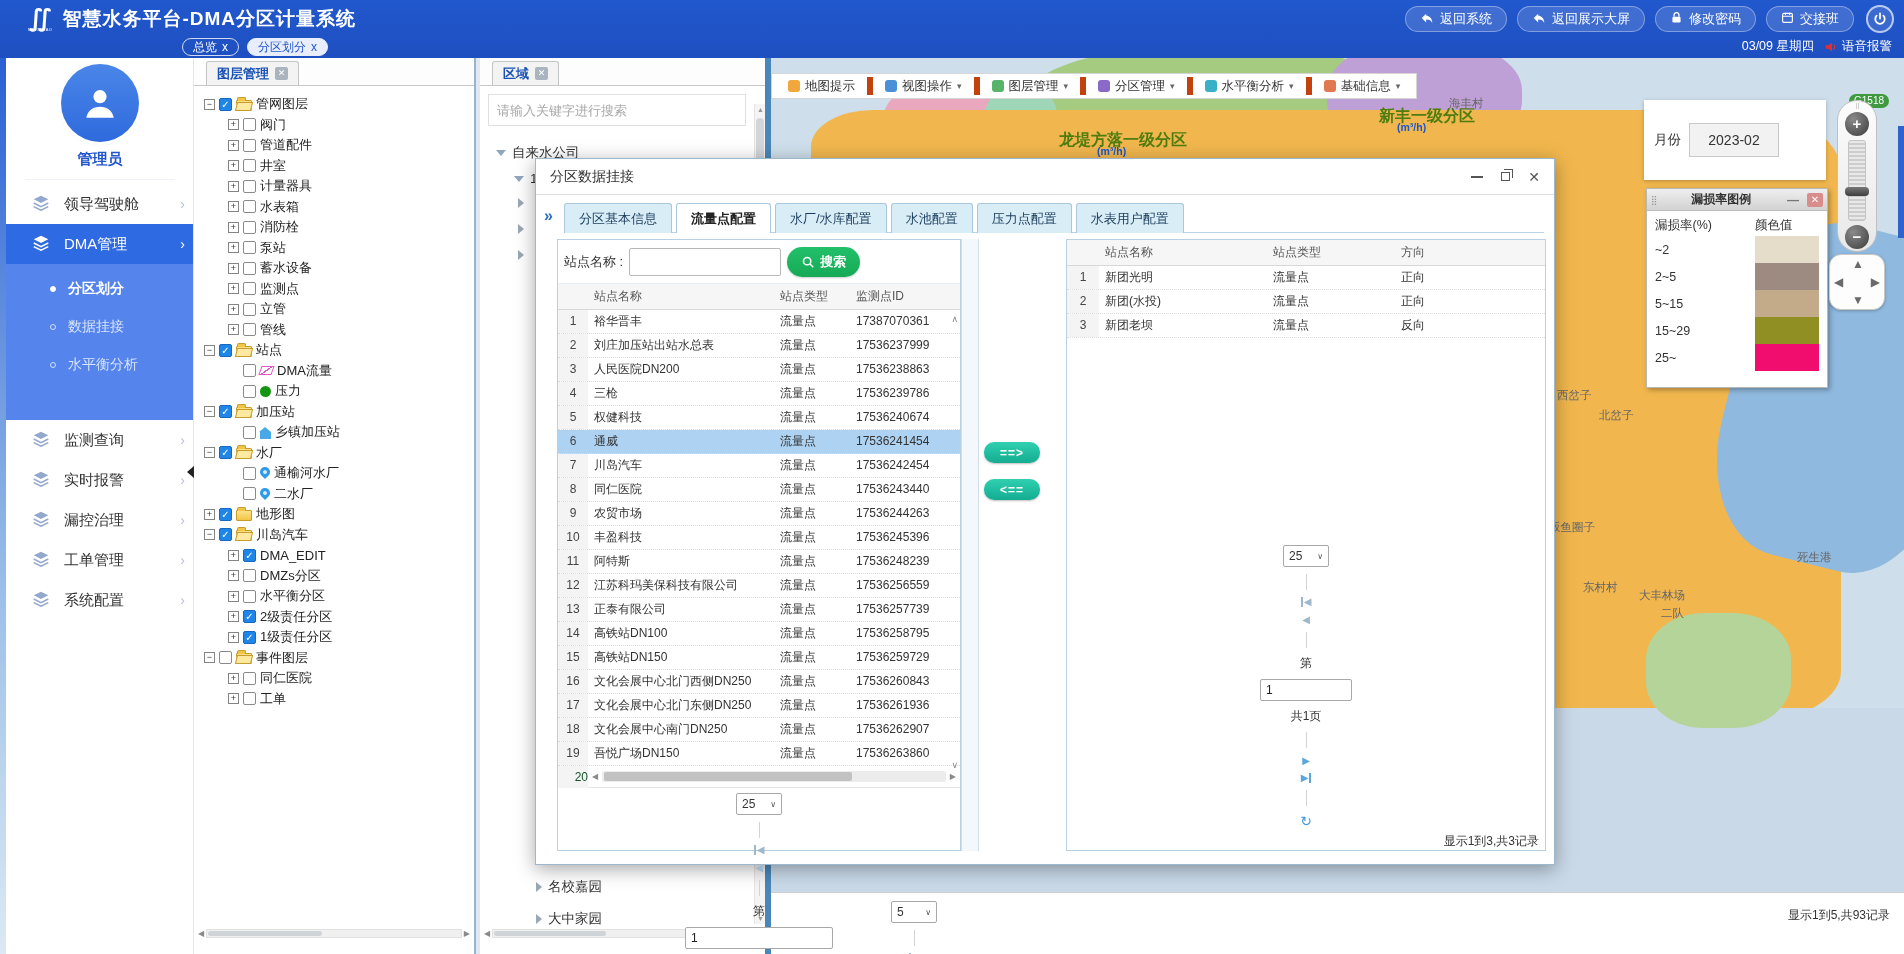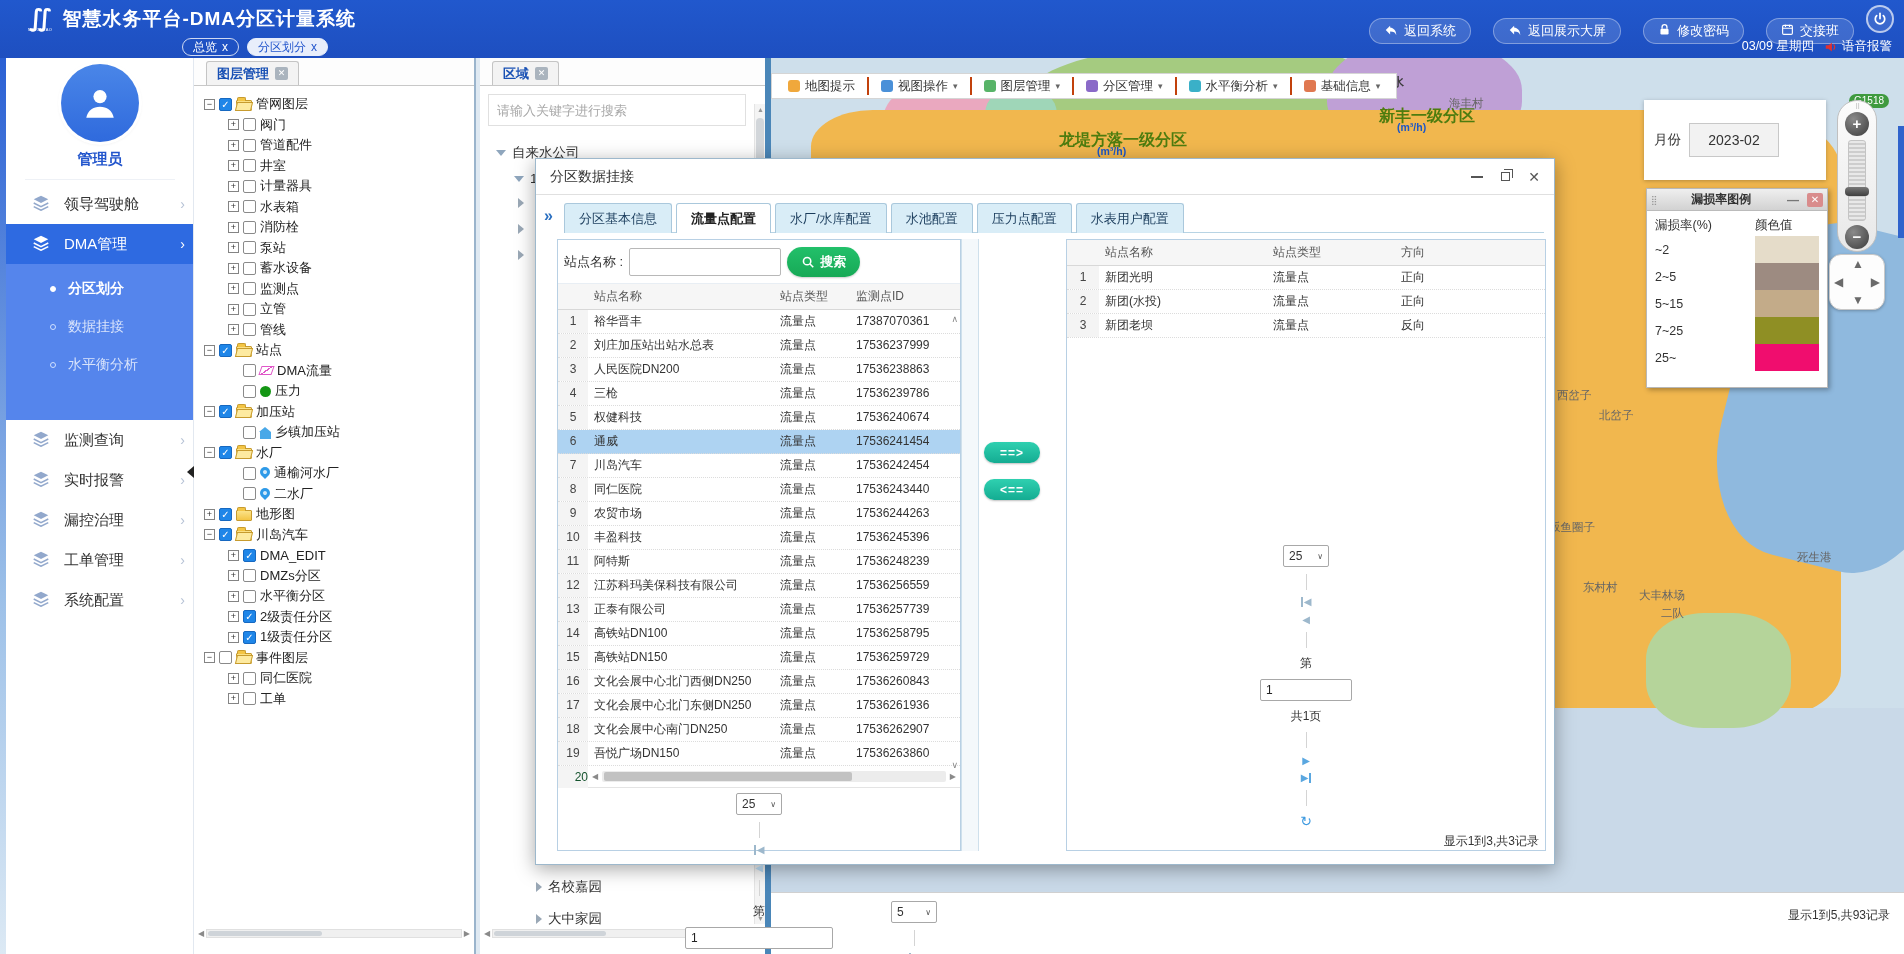--- a/index.html
+++ b/index.html
@@ -6,21 +6,21 @@
   html,body { width:1904px; height:954px; overflow:hidden; font-family:"Liberation Sans","DejaVu Sans",sans-serif; }
   .app { position:relative; width:1904px; height:954px; background:#dfe9f2; overflow:hidden; }
 
   
   .header { position:absolute; left:0; top:0; width:1904px; height:58px; background:linear-gradient(#2158cd,#1e4fc0); z-index:100; color:#fff; }
   .hdr-top { position:absolute; left:0; top:0; right:0; height:38px; display:flex; align-items:center; }
   .logo { margin-left:28px; display:flex; flex-direction:column; align-items:center; line-height:1; }
   .logo-glyph { font-size:24px; font-style:italic; font-weight:bold; }
   .logo-sub { font-size:4px; letter-spacing:.5px; margin-top:-2px; }
   .hdr-title { margin-left:10px; font-size:19px; font-weight:bold; letter-spacing:1px; }
-  .hdr-btns { position:absolute; right:50px; top:18px; display:flex; gap:22px; }
+  .hdr-btns { position:absolute; right:50px; top:6px; display:flex; gap:10px; }
   .hdr-btn { display:flex; align-items:center; gap:6px; background:rgba(255,255,255,.14); border:1px solid rgba(255,255,255,.35); border-radius:14px; height:26px; padding:0 14px; font-size:13px; color:#fff; cursor:pointer; white-space:nowrap; }
   .pwr { position:absolute; right:10px; top:5px; width:28px; height:28px; border-radius:50%; background:rgba(255,255,255,.12); border:2px solid rgba(255,255,255,.65); display:flex; align-items:center; justify-content:center; cursor:pointer; }
   .hdr-tabs { position:absolute; left:182px; top:38px; display:flex; gap:8px; }
   .hdr-tab { display:flex; align-items:center; gap:5px; height:18px; border-radius:10px; padding:0 10px; font-size:12px; border:1px solid #cfd9f2; color:#fff; cursor:pointer; }
   .hdr-tab.active { background:#e8eefb; color:#2255cc; border-color:#e8eefb; }
   .hdr-right2 { position:absolute; right:12px; top:38px; display:flex; align-items:center; gap:10px; font-size:12.5px; }
   .voice { display:flex; align-items:center; gap:4px; cursor:pointer; }
 
   
   .left-strip { position:absolute; left:0; top:58px; width:6px; height:896px; background:linear-gradient(#2a60d4,#9cc0e8 60%,#dce9f4); z-index:5; }
@@ -86,21 +86,21 @@
 
   
   .map { position:absolute; left:771px; top:58px; width:1133px; height:896px; background:#cedfeb; overflow:hidden; z-index:1; }
   .blob { position:absolute; }
   .map-label { position:absolute; font-size:11.5px; color:#666; white-space:nowrap; z-index:3; }
   .map-label.dark { color:#3a3a3a; font-weight:bold; font-size:12px; }
   .map-label.blue { color:#4d7c0f; font-weight:bold; font-size:16px; }
   .map-label.blue-small { color:#1a56c8; font-weight:bold; font-size:10.5px; }
   .map-label.badge { background:#3f9a3f; color:#fff; border-radius:7px; padding:0 5px; font-size:10px; line-height:14px; }
   .map-toolbar { position:absolute; left:0; top:15px; height:26px; background:#fff; border:1px solid #d5d5d5; display:flex; align-items:center; z-index:4; padding:0 4px; }
-  .mt-item { display:flex; align-items:center; gap:5px; padding:0 12px; font-size:12.5px; color:#333; border-right:2px solid #c2410c; height:18px; cursor:pointer; white-space:nowrap; }
+  .mt-item { display:flex; align-items:center; gap:5px; padding:0 12px; font-size:12.5px; color:#333; border-right:6px solid #c2410c; height:18px; cursor:pointer; white-space:nowrap; }
   .mt-item:last-child { border-right:none; }
   .mt-ic { width:12px; height:12px; border-radius:3px; }
   .mt-caret { font-size:9px; color:#666; }
 
   .month-panel { position:absolute; left:873px; top:42px; width:182px; height:80px; background:#fff; box-shadow:0 1px 4px rgba(0,0,0,.25); z-index:5; display:flex; align-items:center; gap:8px; padding-left:10px; }
   .month-label { font-size:13.5px; color:#333; }
   .month-input { width:90px; height:34px; background:#f2f2f2; border:1px solid #c8c8c8; display:flex; align-items:center; justify-content:center; font-size:14px; color:#333; cursor:pointer; }
 
   .legend { position:absolute; left:875px; top:130px; width:182px; height:200px; background:#fff; border:1px solid #b8b8b8; box-shadow:2px 2px 5px rgba(0,0,0,.3); z-index:5; }
   .legend-title { height:22px; background:linear-gradient(#efefef,#d2d2d2); border-bottom:1px solid #bbb; display:flex; align-items:center; padding:0 4px; }
@@ -665,21 +665,21 @@
           </div>
           <div class="legend-row">
             <span class="c1">2~5</span>
             <span class="legend-sw" style="background: rgb(157, 139, 129);"></span>
           </div>
           <div class="legend-row">
             <span class="c1">5~15</span>
             <span class="legend-sw" style="background: rgb(195, 171, 137);"></span>
           </div>
           <div class="legend-row">
-            <span class="c1">7~25</span>
+            <span class="c1">15~29</span>
             <span class="legend-sw" style="background: rgb(143, 143, 36);"></span>
           </div>
           <div class="legend-row">
             <span class="c1">25~</span>
             <span class="legend-sw" style="background: rgb(240, 13, 110);"></span>
           </div>
         </div>
     </div>
 
     <div class="zoomctl">

